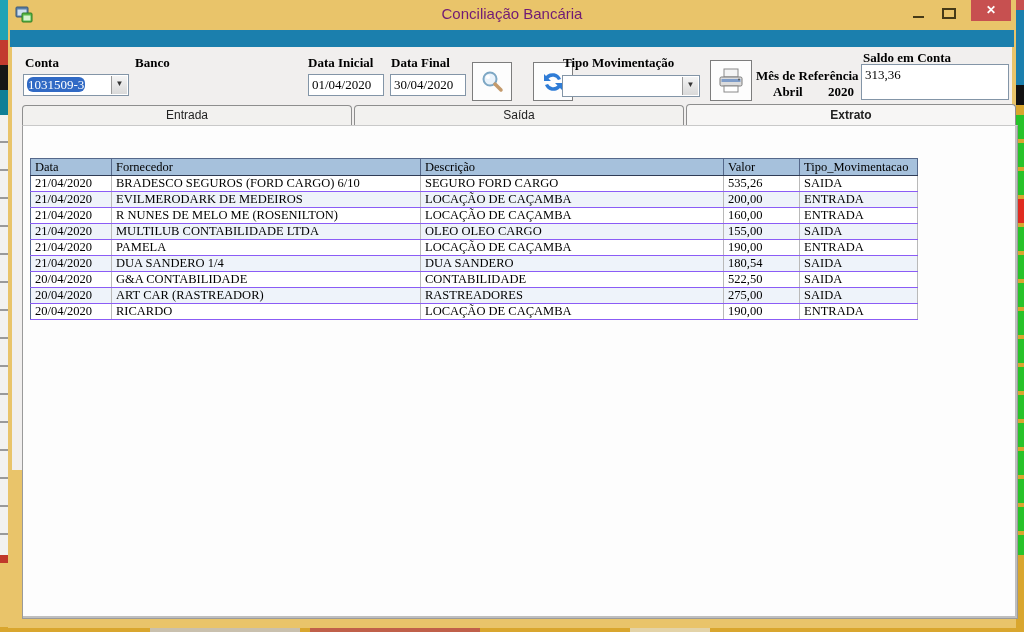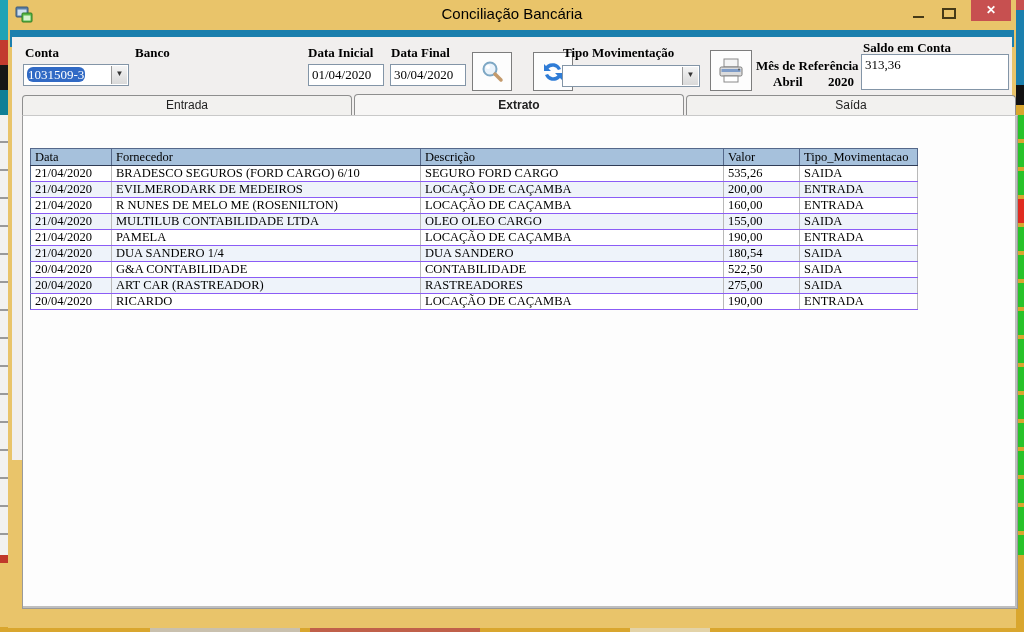--- a/index.html
+++ b/index.html
@@ -27,30 +27,30 @@
   .bg-bottom .b1{ left:150px; width:150px; background:#c9c0ae; }
   .bg-bottom .b2{ left:310px; width:170px; background:#c0604a; }
   .bg-bottom .b3{ left:630px; width:80px;  background:#e3d3a8; }
 
   
   .window { position:absolute; left:8px; top:0; width:1008px; height:628px;
     background:#e9c46a; }
   .titlebar { position:relative; height:30px; }
   .app-icon { position:absolute; left:7px; top:6px; width:18px; height:18px; }
   .title { position:absolute; left:0; right:0; top:5px; text-align:center;
-    font-family:"Liberation Sans", sans-serif; font-size:15px; color:#000000; }
+    font-family:"Liberation Sans", sans-serif; font-size:15px; color:#701a75; }
   .btn-min { position:absolute; right:92px; top:16px; width:11px; height:2px; background:#463a17; }
   .btn-max { position:absolute; right:60px; top:8px; width:14px; height:11px;
     border:2px solid #463a17; background:transparent; }
   .btn-close { position:absolute; right:5px; top:0; width:40px; height:21px; background:#c75050;
     color:#fff; font-family:"Liberation Sans", sans-serif; font-size:12px; font-weight:bold;
     text-align:center; line-height:21px; }
   .tealbar { position:absolute; left:2px; top:30px; width:1004px; height:17px; background:#1b7fad; }
 
-  .content { position:absolute; left:4px; top:37px; width:1000px; height:423px; background:#f1efee;padding-left:19px; }
+  .content { position:absolute; left:4px; top:47px; width:1000px; height:423px; background:#f1efee;padding-left:19px; }
 
   
   .lbl { position:absolute; font-size:13px; font-weight:bold; color:#000; white-space:nowrap; }
   .field { position:absolute; background:#fff; border:1px solid #8395a7;
     font-size:13px; color:#000; padding:2px 3px; white-space:nowrap; overflow:hidden; }
   .combo .arrow-btn { position:absolute; right:1px; top:1px; bottom:1px; width:16px;
     background:linear-gradient(#f4f4f4,#d9d9d9); border-left:1px solid #9a9a9a;
     font-size:8px; color:#333; text-align:center; line-height:16px; }
   .sel { background:#316ac5; color:#fff; padding:0 1px;border-radius:6px; }
   .toolbtn { position:absolute; width:40px; height:39px; background:#fdfdfd;
@@ -172,22 +172,22 @@
 
     <div class="lbl" style="left:744px; top:21px">Mês de Referência</div>
     <div class="lbl" style="left:761px; top:37px">Abril</div>
     <div class="lbl" style="left:816px; top:37px">2020</div>
 
     <div class="lbl" style="left:851px; top:3px">Saldo em Conta</div>
     <div class="field" style="left:849px; top:17px; width:148px; height:36px">313,36</div>
 
     <div class="tabstrip" style="top:58px">
         <div class="tab">Entrada</div>
+        <div class="tab">Saída</div>
         <div class="tab active">Extrato</div>
-        <div class="tab">Saída</div>
       </div>
 
     <div class="panel" style="top:78px">
       <table class="grid">
         <colgroup>
           <col class="c-data">
             <col class="c-forn">
             <col class="c-desc">
             <col class="c-val">
             <col class="c-tipo">

